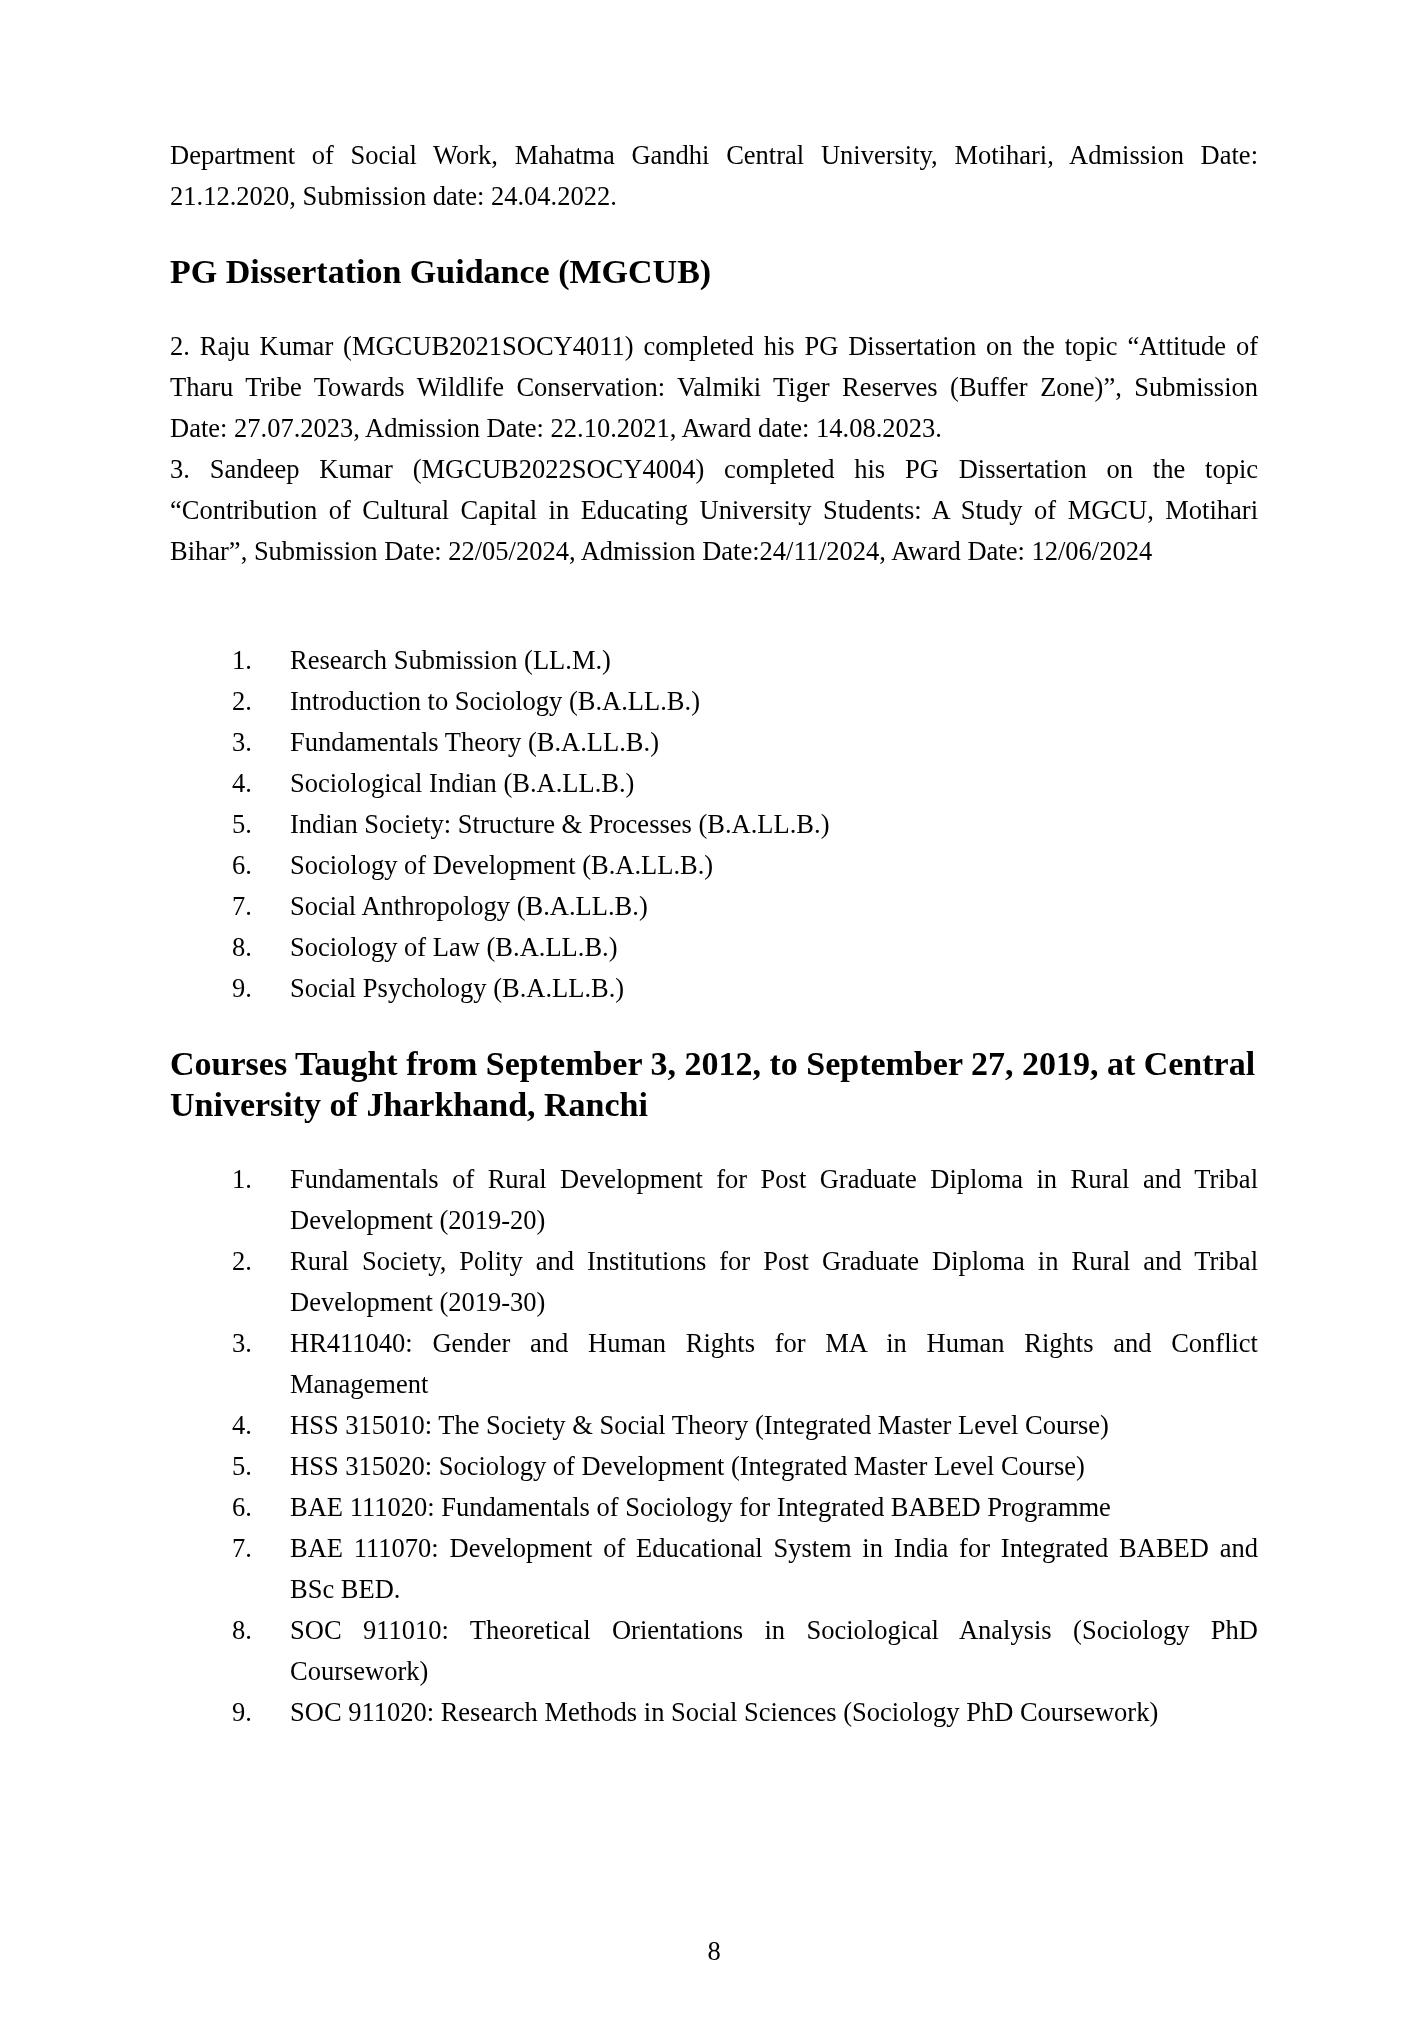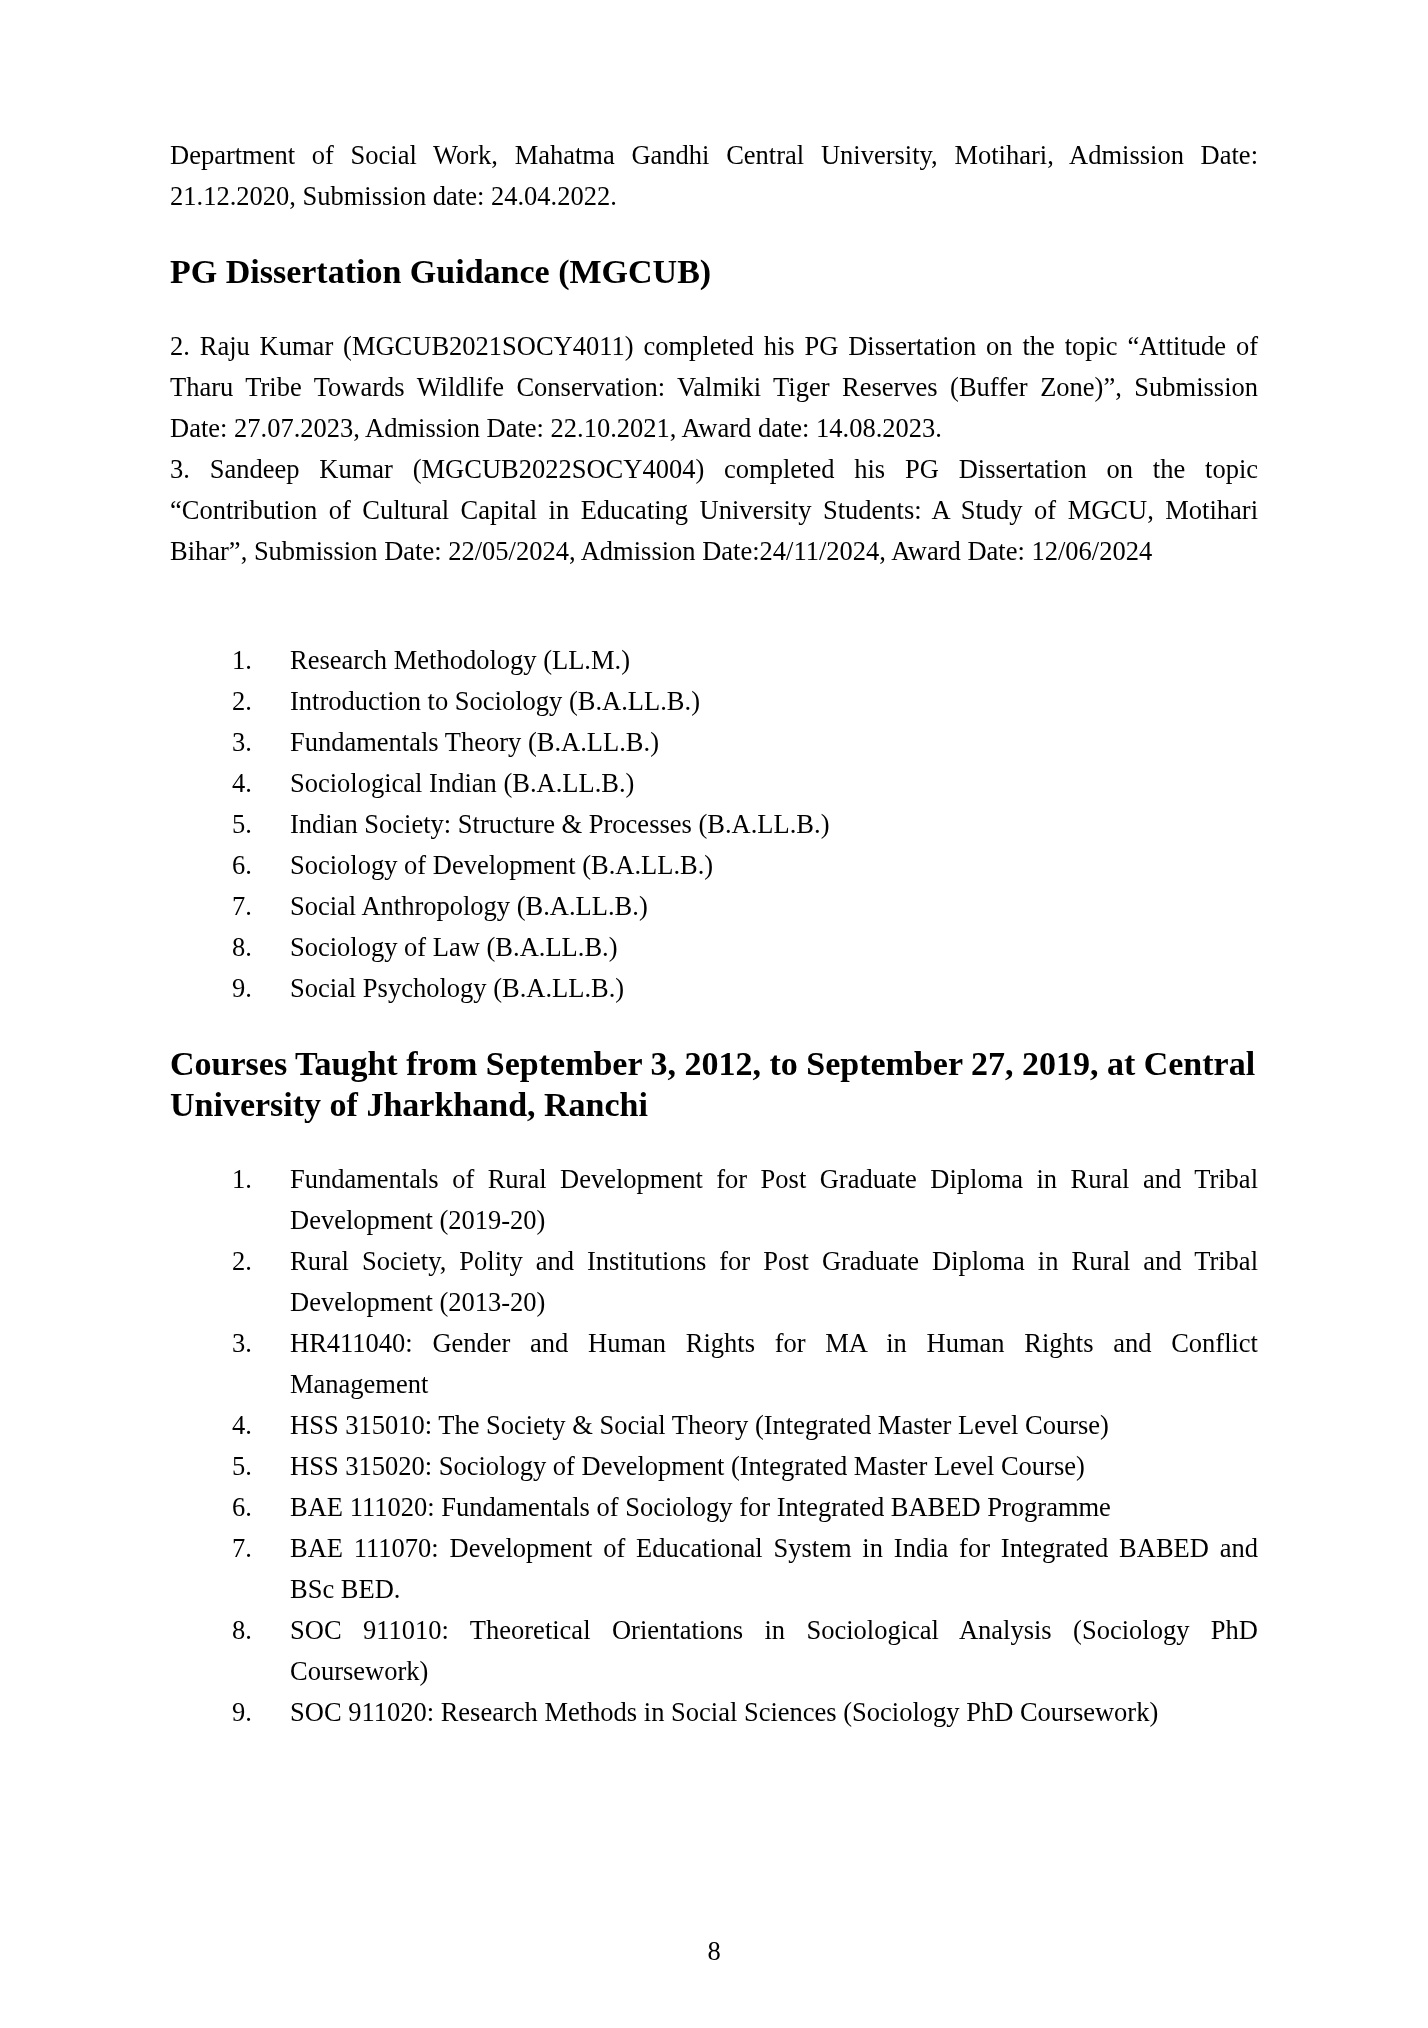--- a/index.html
+++ b/index.html
@@ -91,40 +91,40 @@
 
     <p class="body-par">2. Raju Kumar (MGCUB2021SOCY4011) completed his PG Dissertation on the topic “Attitude of Tharu Tribe Towards Wildlife Conservation: Valmiki Tiger Reserves (Buffer Zone)”, Submission Date: 27.07.2023, Admission Date: 22.10.2021, Award date: 14.08.2023.</p>
     <p class="body-par">3. Sandeep Kumar (MGCUB2022SOCY4004) completed his PG Dissertation on the topic “Contribution of Cultural Capital in Educating University Students: A Study of MGCU, Motihari Bihar”, Submission Date: 22/05/2024, Admission Date:24/11/2024, Award Date: 12/06/2024</p>
 
     <div class="spacer-md"></div>
 
 
     <div class="spacer-md"></div>
 
     <ol class="course-list tight">
-      <li>Research Methodology (LL.M.)</li>
+      <li>Research Submission (LL.M.)</li>
       <li>Introduction to Sociology (B.A.LL.B.)</li>
       <li>Fundamentals Theory (B.A.LL.B.)</li>
       <li>Sociological Indian (B.A.LL.B.)</li>
       <li>Indian Society: Structure &amp; Processes (B.A.LL.B.)</li>
       <li>Sociology of Development (B.A.LL.B.)</li>
       <li>Social Anthropology (B.A.LL.B.)</li>
       <li>Sociology of Law (B.A.LL.B.)</li>
       <li>Social Psychology (B.A.LL.B.)</li>
     </ol>
 
     <div class="spacer-md"></div>
 
     <h2 class="heading">Courses Taught from September 3, 2012, to September 27, 2019, at Central University of Jharkhand, Ranchi</h2>
 
     <div class="spacer-md"></div>
 
     <ol class="course-list">
       <li>Fundamentals of Rural Development for Post Graduate Diploma in Rural and Tribal Development (2019-20)</li>
-      <li>Rural Society, Polity and Institutions for Post Graduate Diploma in Rural and Tribal Development (2013-20)</li>
+      <li>Rural Society, Polity and Institutions for Post Graduate Diploma in Rural and Tribal Development (2019-30)</li>
       <li>HR411040: Gender and Human Rights for MA in Human Rights and Conflict Management</li>
       <li>HSS 315010: The Society &amp; Social Theory (Integrated Master Level Course)</li>
       <li>HSS 315020: Sociology of Development (Integrated Master Level Course)</li>
       <li>BAE 111020: Fundamentals of Sociology for Integrated BABED Programme</li>
       <li>BAE 111070: Development of Educational System in India for Integrated BABED and BSc BED.</li>
       <li>SOC 911010: Theoretical Orientations in Sociological Analysis (Sociology PhD Coursework)</li>
       <li>SOC 911020: Research Methods in Social Sciences (Sociology PhD Coursework)</li>
     </ol>
 
   </div>

